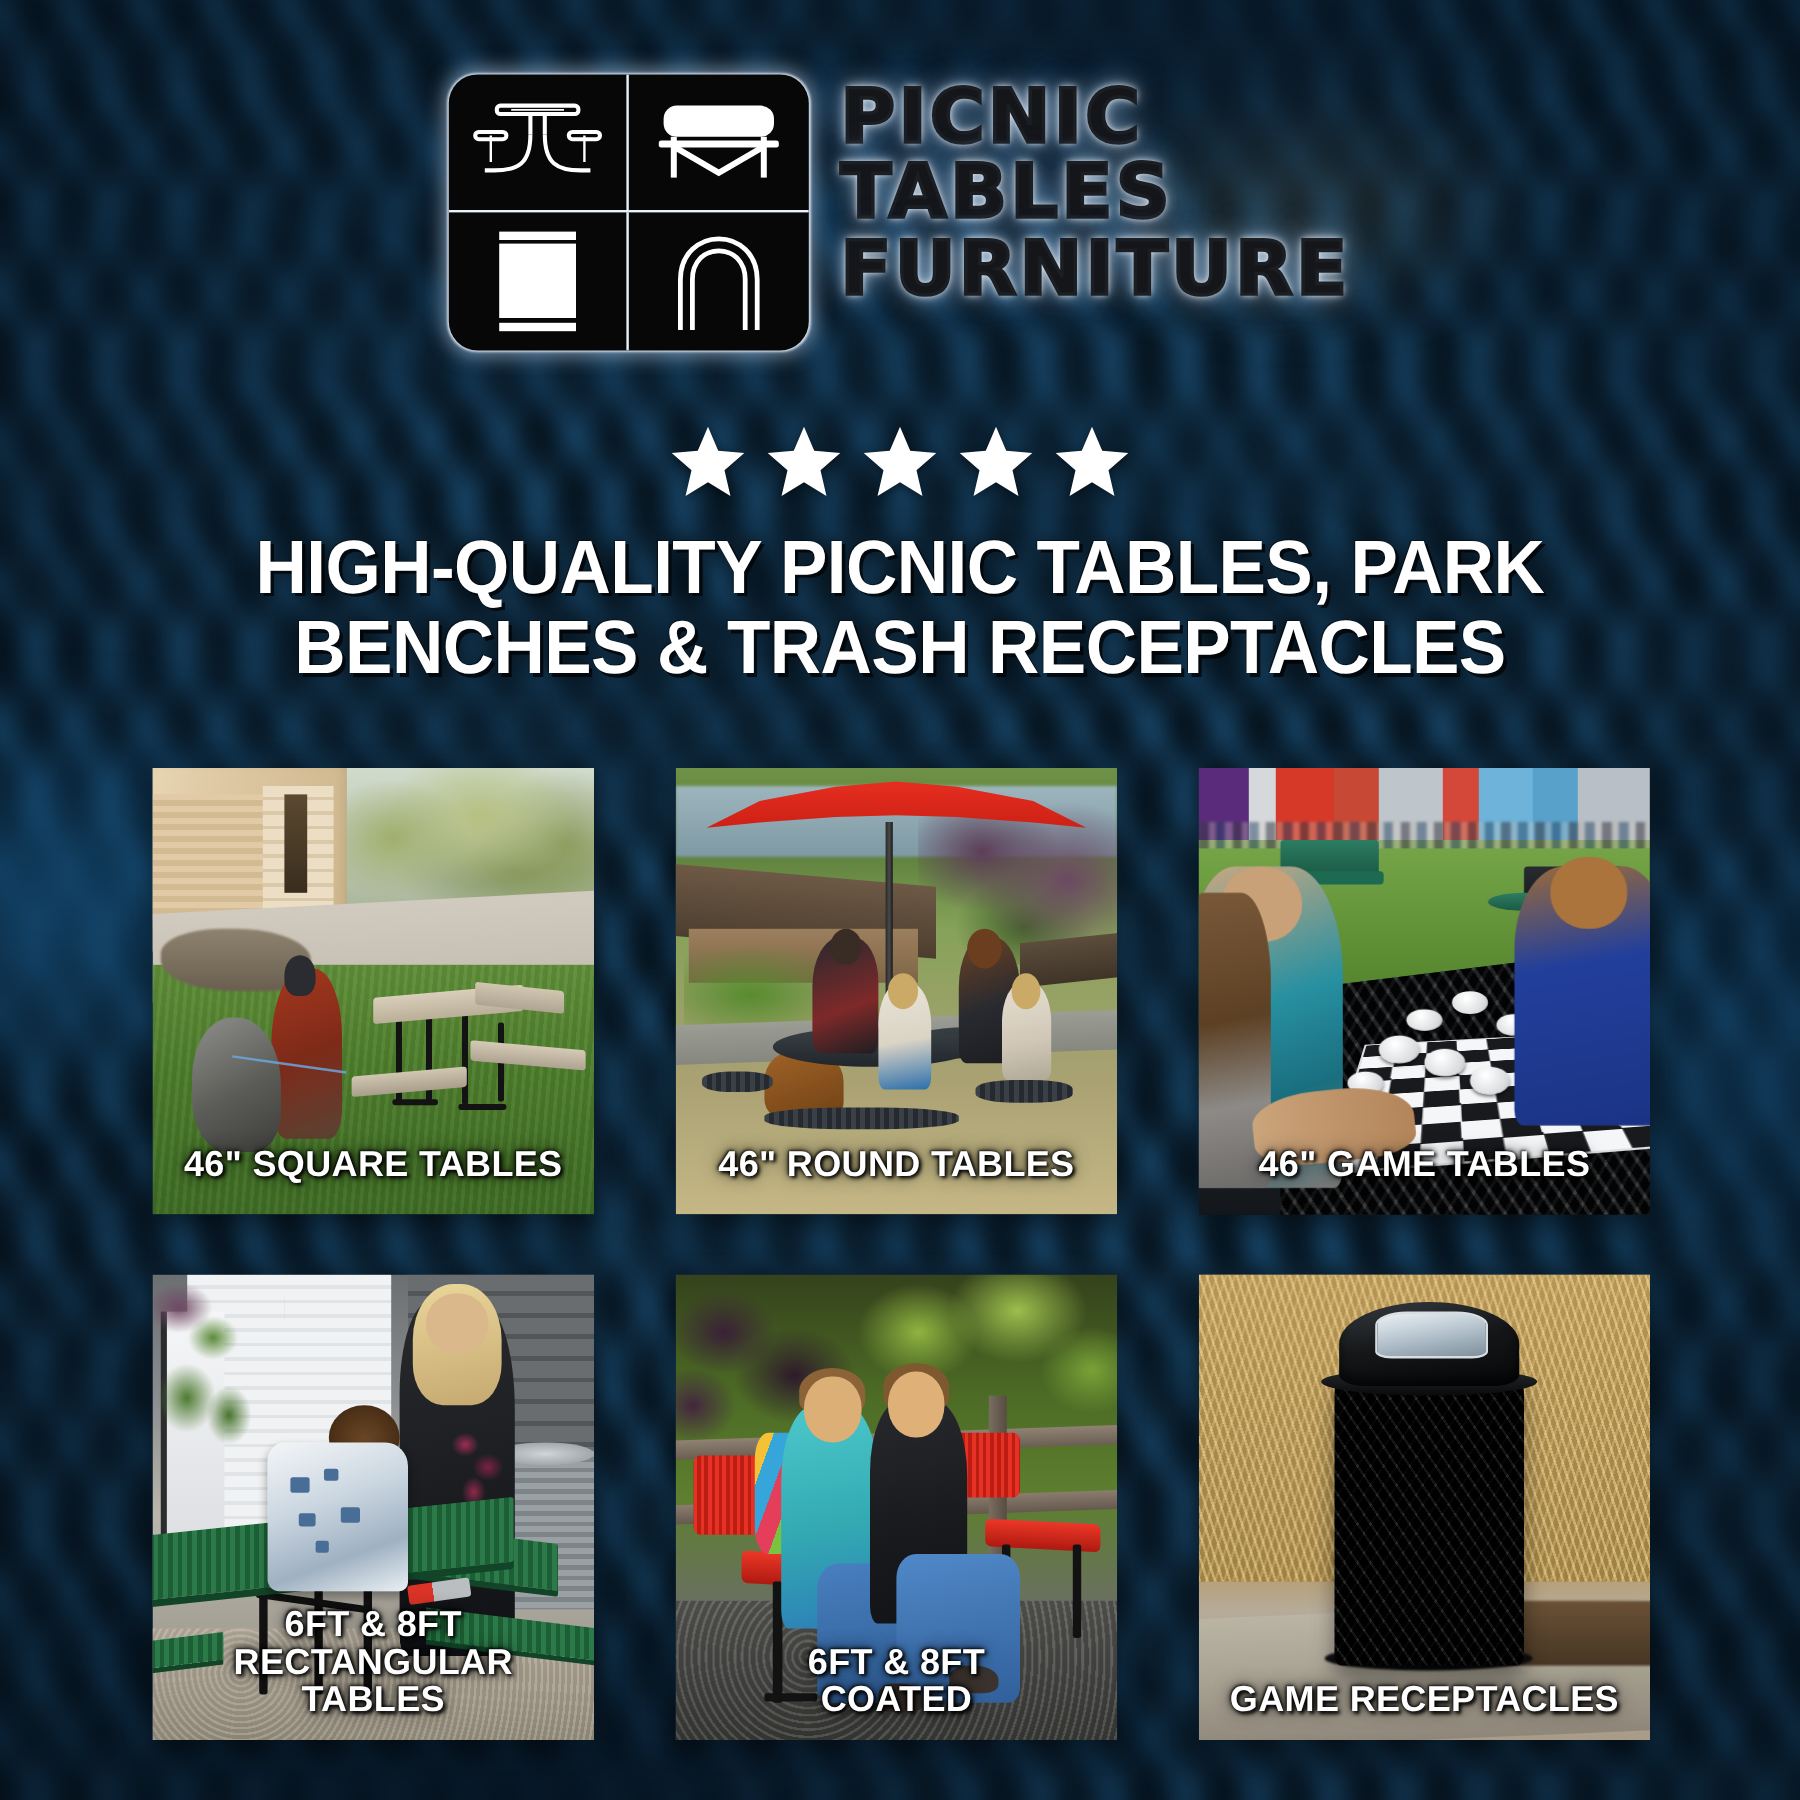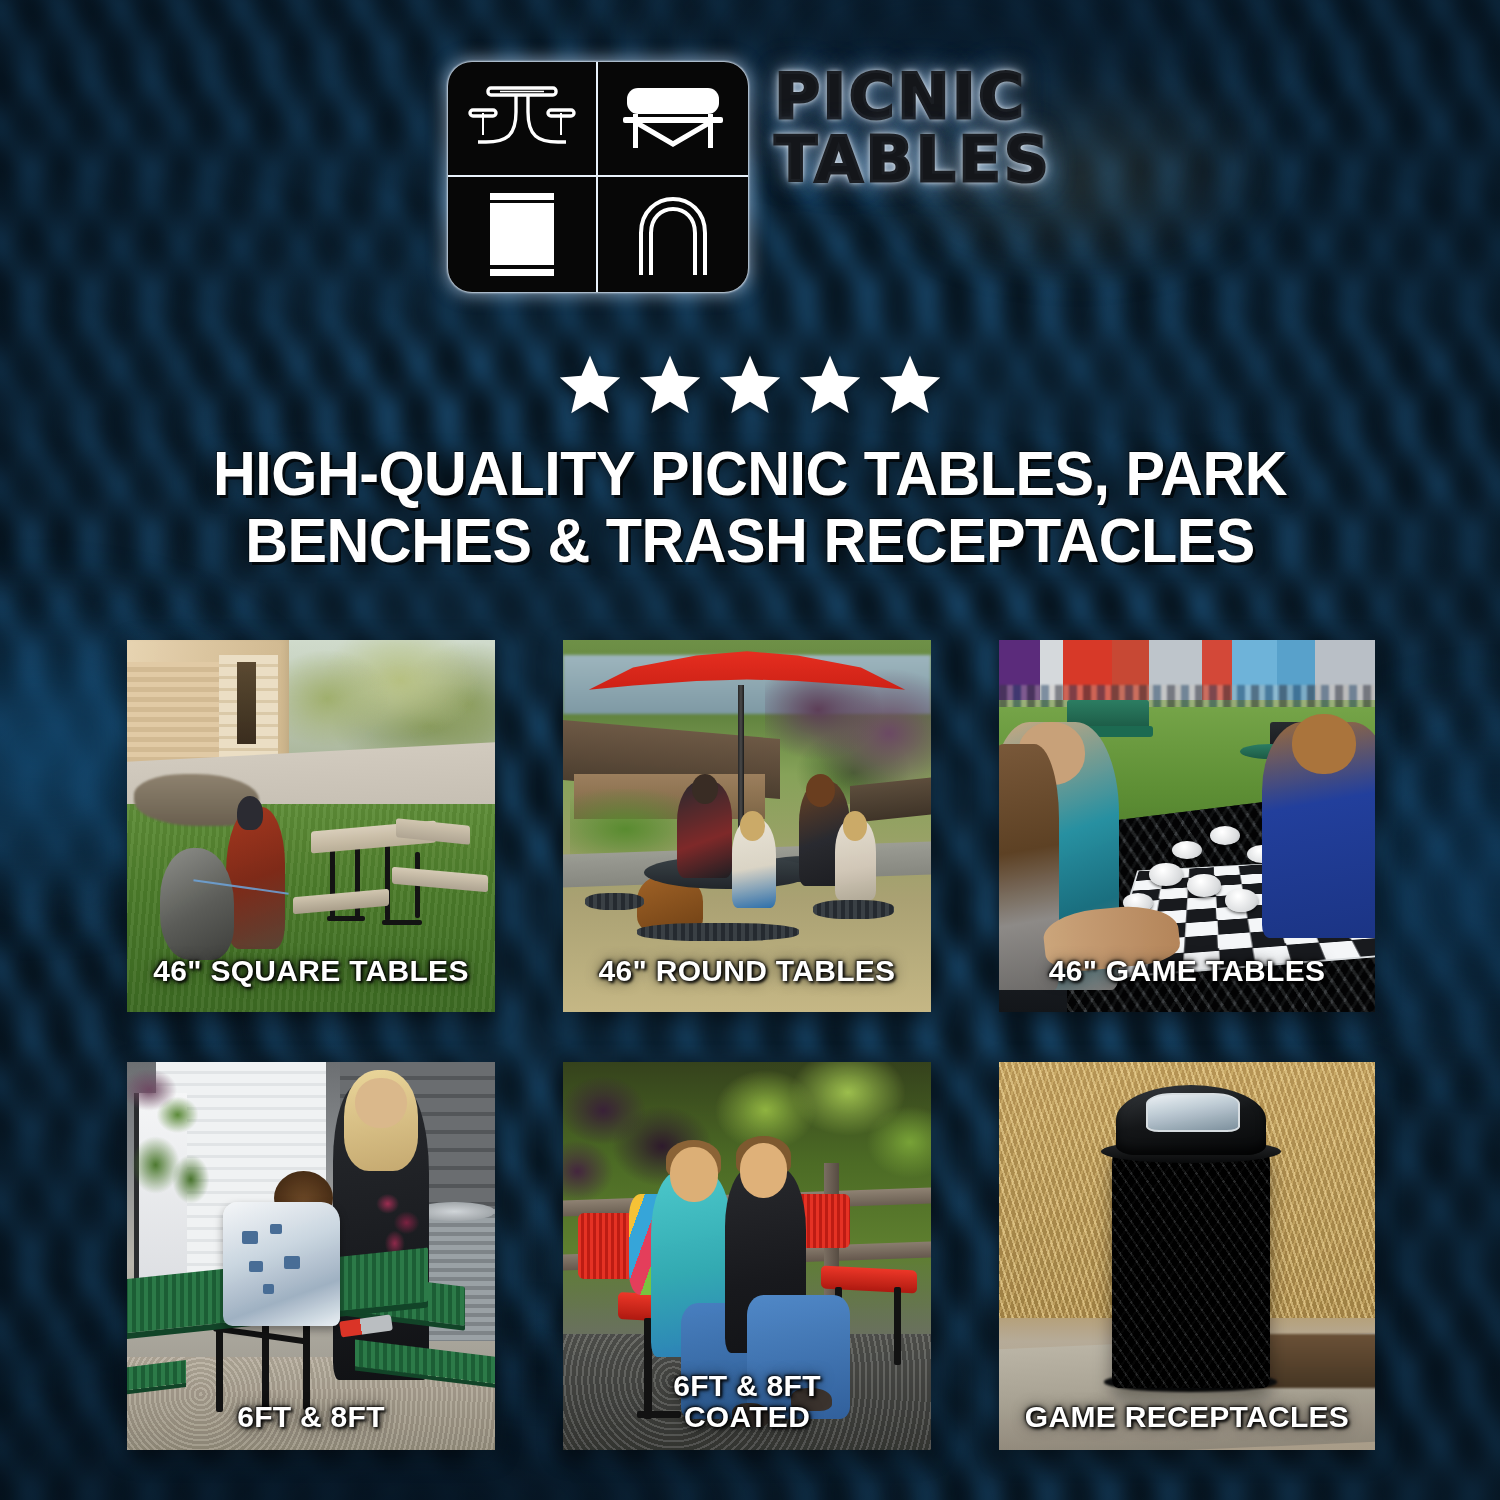--- a/index.html
+++ b/index.html
@@ -527,20 +527,21 @@
             <path d="M16 86 V44 C16 22, 32 10, 48 10 C64 10, 80 22, 80 44 V86"></path>
             <path d="M26 86 V44 C26 29, 36 20, 48 20 C60 20, 70 29, 70 44 V86"></path>
           </svg>
         </div>
       </div>
     </div>
 
     <div class="brand-text">
       <div class="brand-line l1">PICNIC</div>
       <div class="brand-line l2">TABLES</div>
+      <div class="brand-line l3">FURNITURE</div>
     </div>
   </div>
 
   <div class="stars">
     <svg class="star" viewBox="0 0 24 24">
         <polygon fill="#fff" points="12,1.3 15.1,8.6 23,9.3 17,14.5 18.8,22.3 12,18.1 5.2,22.3 7,14.5 1,9.3 8.9,8.6"></polygon>
       </svg>
     <svg class="star" viewBox="0 0 24 24">
         <polygon fill="#fff" points="12,1.3 15.1,8.6 23,9.3 17,14.5 18.8,22.3 12,18.1 5.2,22.3 7,14.5 1,9.3 8.9,8.6"></polygon>
       </svg>
@@ -689,20 +690,21 @@
           <i class="p4-bagdot" style="left:16%;top:24%;width:14%;height:10%"></i>
           <i class="p4-bagdot" style="left:40%;top:18%;width:10%;height:8%"></i>
           <i class="p4-bagdot" style="left:22%;top:48%;width:12%;height:9%"></i>
           <i class="p4-bagdot" style="left:52%;top:44%;width:14%;height:10%"></i>
           <i class="p4-bagdot" style="left:34%;top:66%;width:10%;height:8%"></i>
         </div>
         <div class="p4-trowel"></div>
       </div>
       <div class="caption two-line">
         <span>6FT &amp; 8FT</span>
+        <span>RECTANGULAR TABLES</span>
       </div>
     </div>
 
     <div class="tile">
       <div class="photo soft">
         <div class="p5-bg"></div>
           <div class="p5-folB"></div>
           <div class="p5-folA"></div>
         <div class="p5-fence1"></div>
           <div class="p5-fence2"></div>

